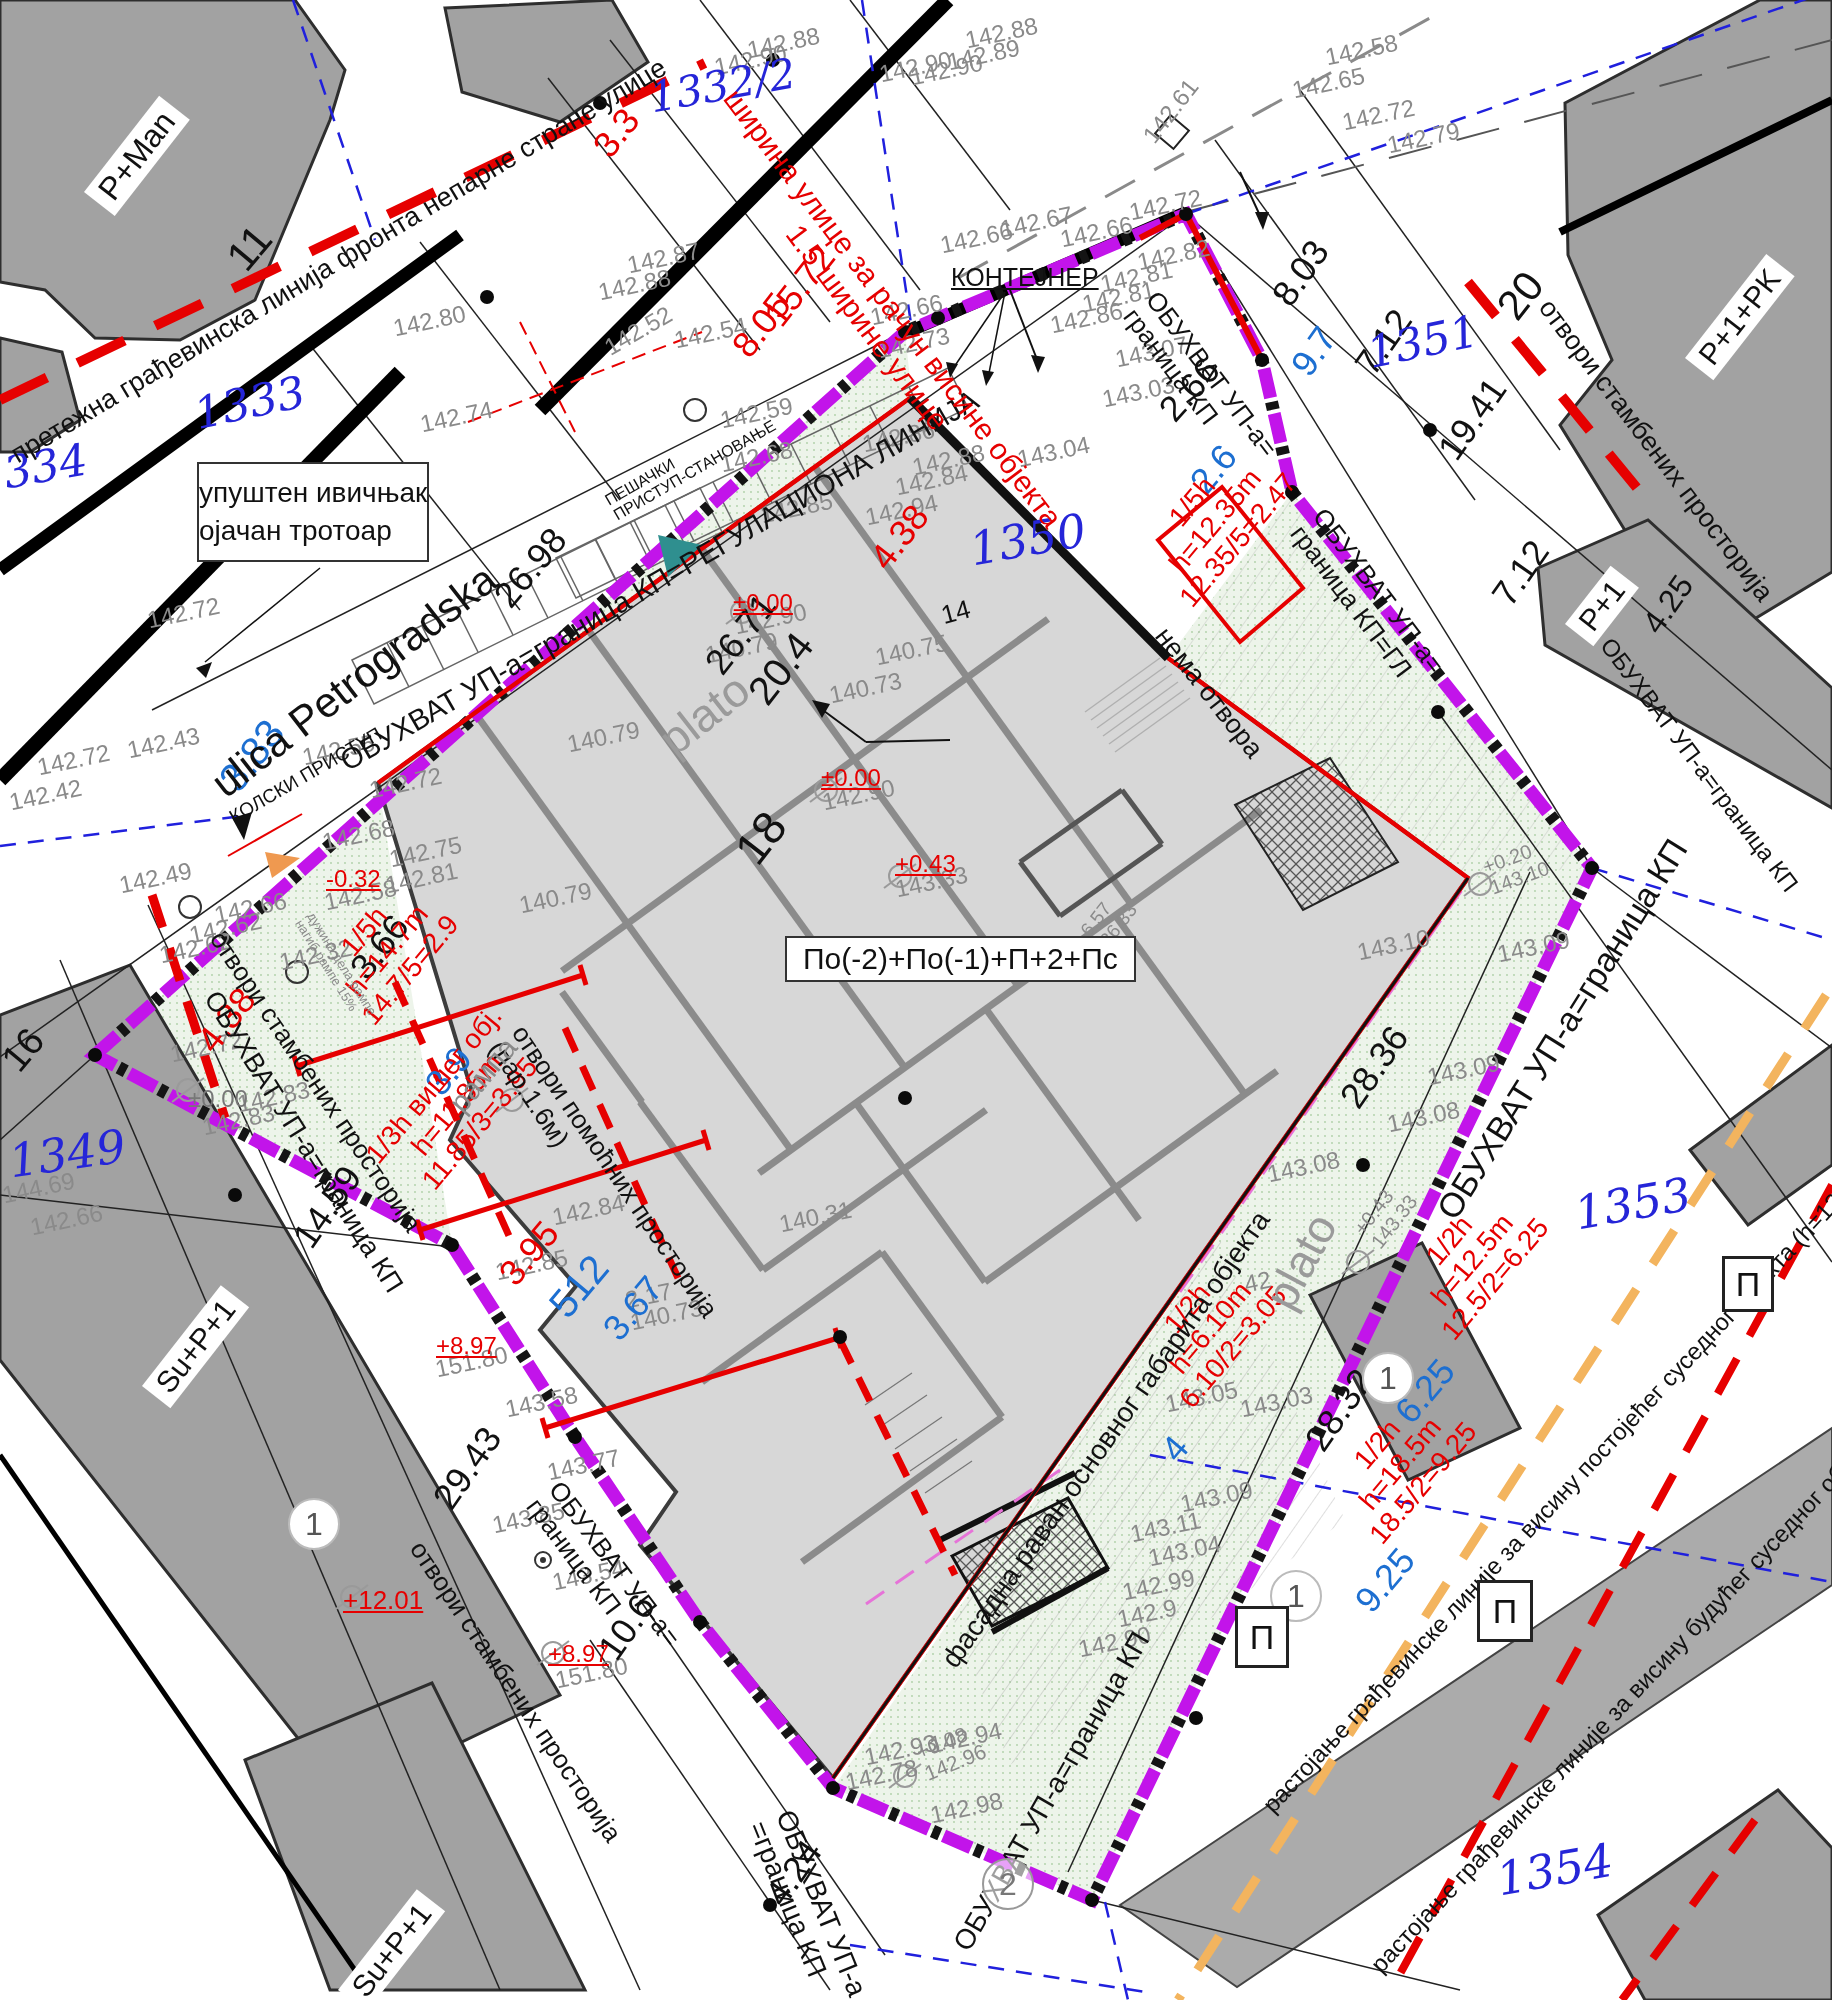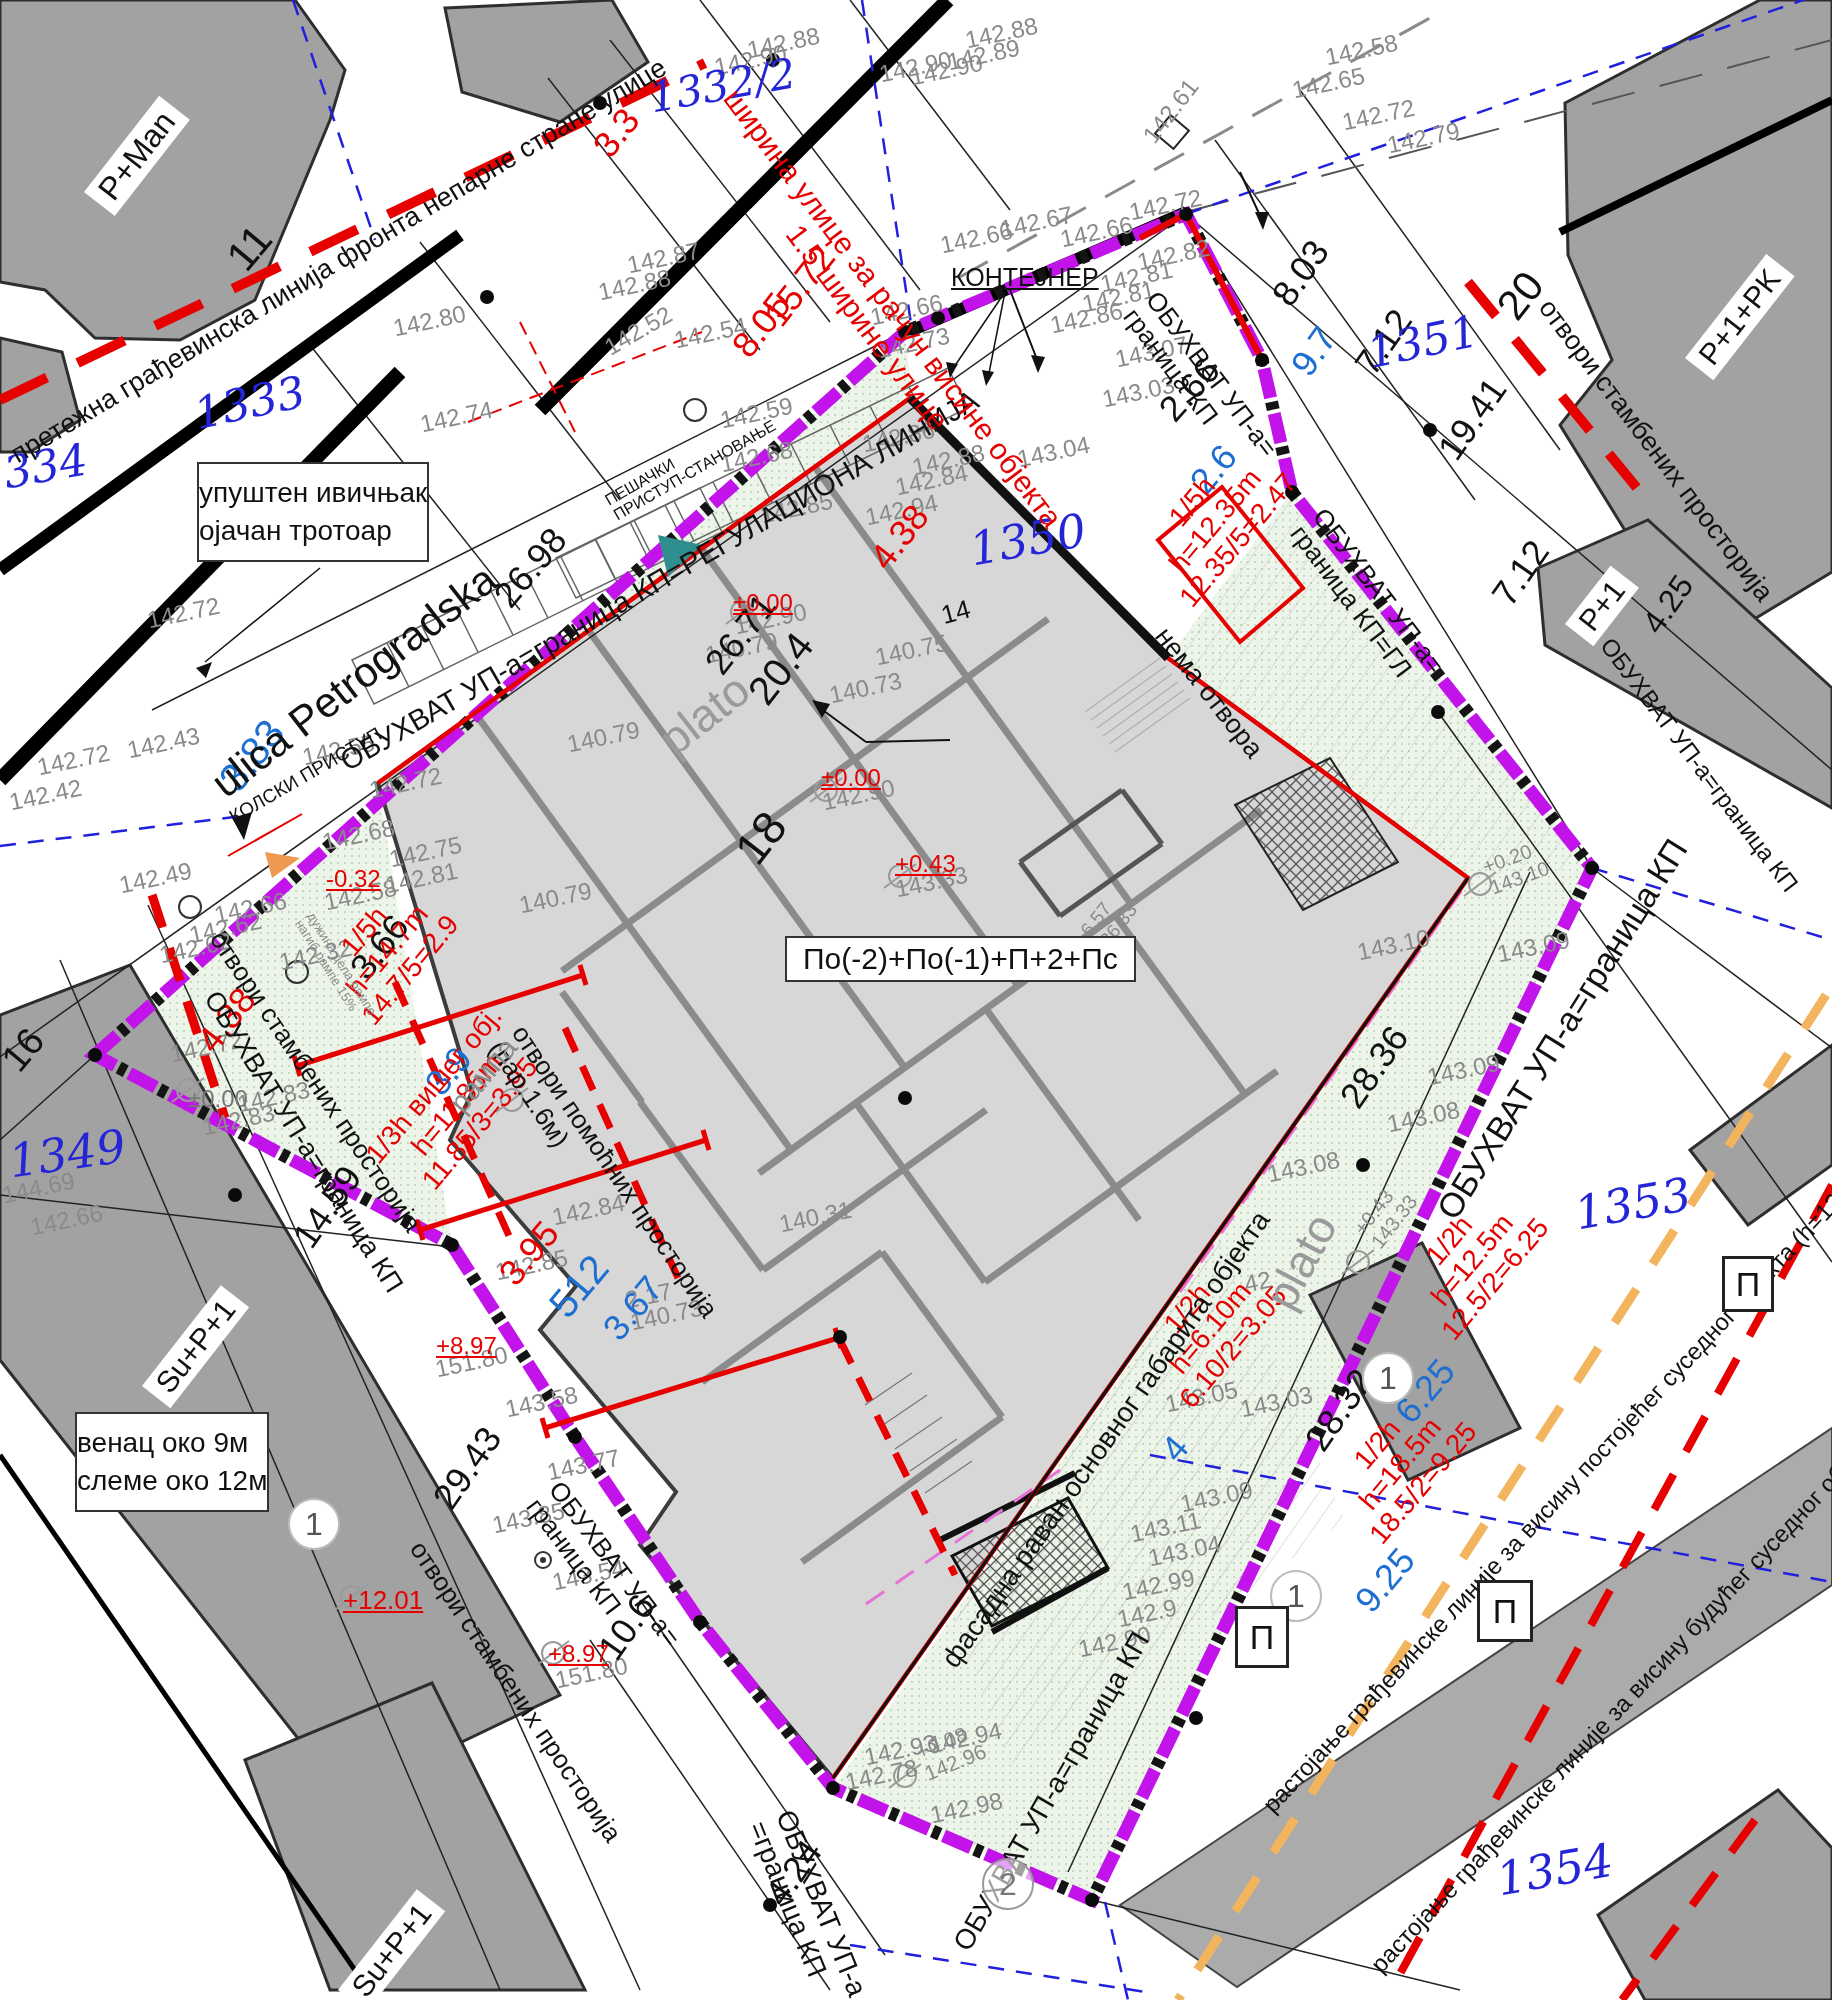--- a/index.html
+++ b/index.html
@@ -543,22 +543,20 @@
       <div class="lb el" style="left: 316px; top: 910px; font-size: 13px; transform: rotate(58deg);">дужина дела рампе
 нагиб рампе 15%</div>
       <div class="lb el" style="left: 443px; top: 1098px; font-size: 30px; transform: rotate(-50deg);">рампа</div>
       <div class="lb pl" style="left: 650px; top: 726px; transform: rotate(-38deg);">plato</div>
       <div class="lb pl" style="left: 1256px; top: 1294px; transform: rotate(-62deg);">plato</div>
       <div class="lb kt" style="left: 951px; top: 264px;">КОНТЕЈНЕР</div>
     </div>
 
 <div class="note" style="left:197px;top:462px">упуштен ивичњак
 ојачан тротоар</div>
-<div class="note" style="left:75px;top:1412px">венац око 9м
-слеме око 12м</div>
 <div class="mainbox" style="left:785px;top:936px">По(-2)+По(-1)+П+2+Пс</div>
 
 <div class="circ" style="left:288px;top:1498px">1</div>
 <div class="circ" style="left:1362px;top:1352px">1</div>
 <div class="circ" style="left:1270px;top:1570px">1</div>
 <div class="circ circ2" style="left:982px;top:1858px">2</div>
 
 <div class="pbox" style="left:1477px;top:1580px;width:50px;height:56px">П</div>
 <div class="pbox" style="left:1235px;top:1606px;width:48px;height:56px">П</div>
 <div class="pbox" style="left:1722px;top:1256px;width:46px;height:50px">П</div>

